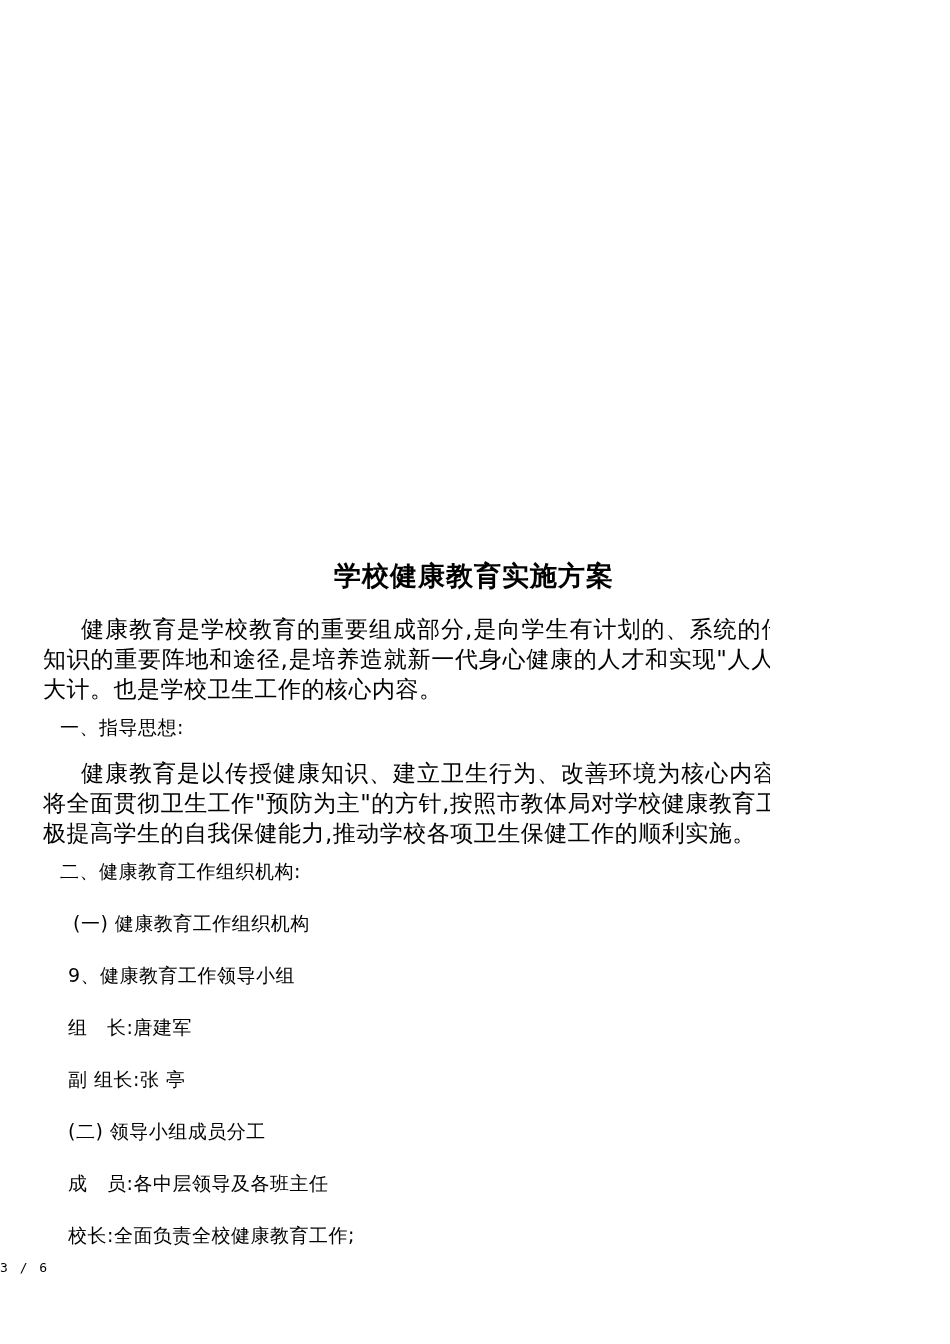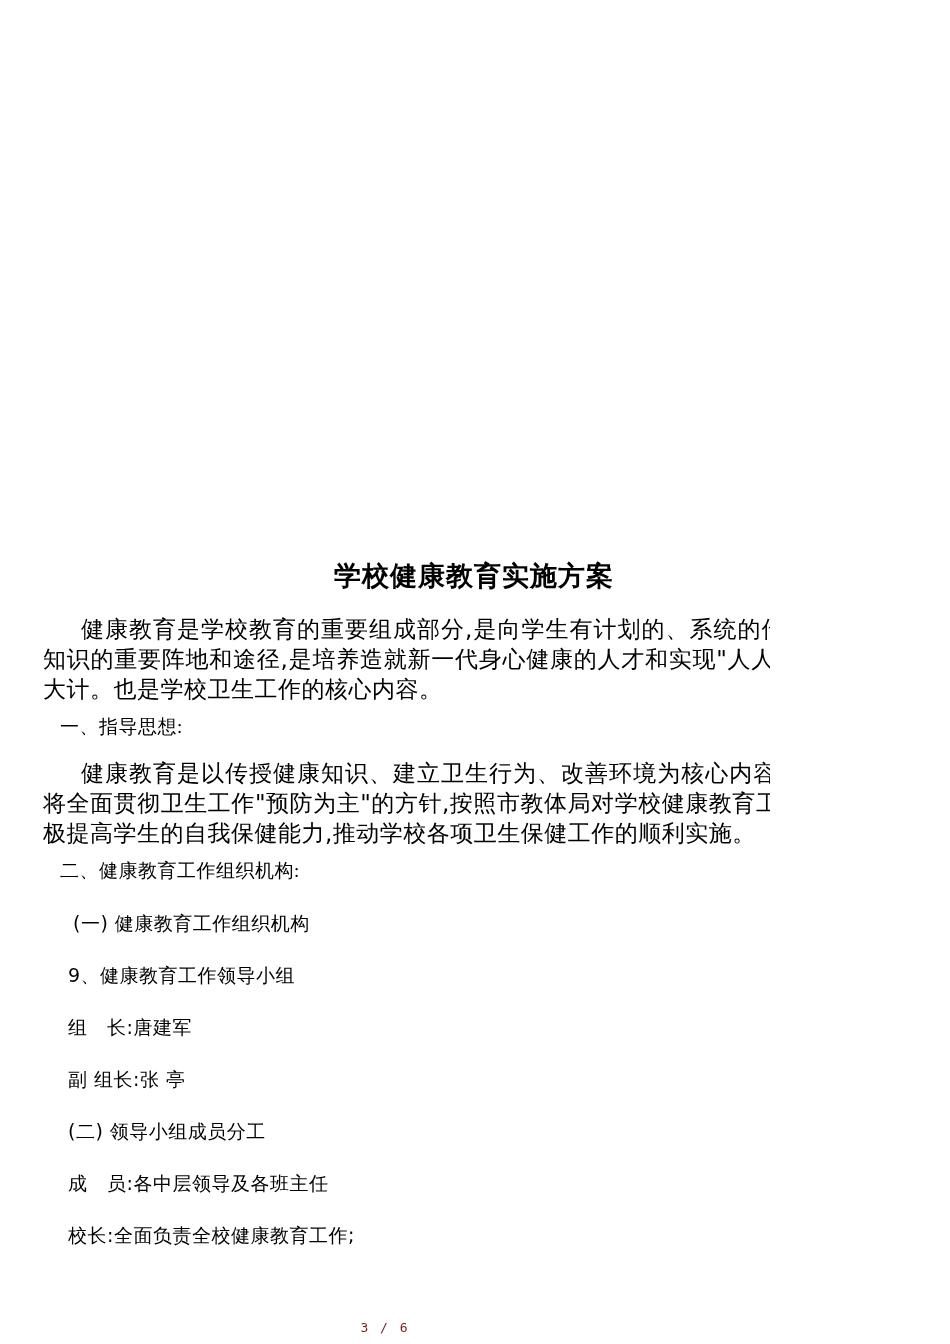--- a/index.html
+++ b/index.html
@@ -39,31 +39,30 @@
     text-indent: 38px;
     letter-spacing: 0.5px;
   }
   .line {
     margin: 0 0 10px 0;
     font-size: 19px;
     line-height: 42px;
     letter-spacing: 0.5px;
     white-space: pre;
   }
-  .indent-1 { padding-left: 17px; font-family: Liberation Serif, serif; }   
+  .indent-1 { padding-left: 17px; }   
   .indent-2 { padding-left: 30px; }   
   .indent-3 { padding-left: 25px; }   
   .page-footer {
     position: absolute;
     left: 0;
     right: 0;
-    top: 1320px;
-    text-align: center;
+    top: 1260px;
     font-size: 13px;
-    color: #7f1d1d;
+    color: #000000;
     font-family: "DejaVu Sans Mono", "Liberation Mono", monospace;
     letter-spacing: 2px;
   }
 </style>
 </head>
 <body>
 
 <div class="doc-page">
 
   <div class="content">

